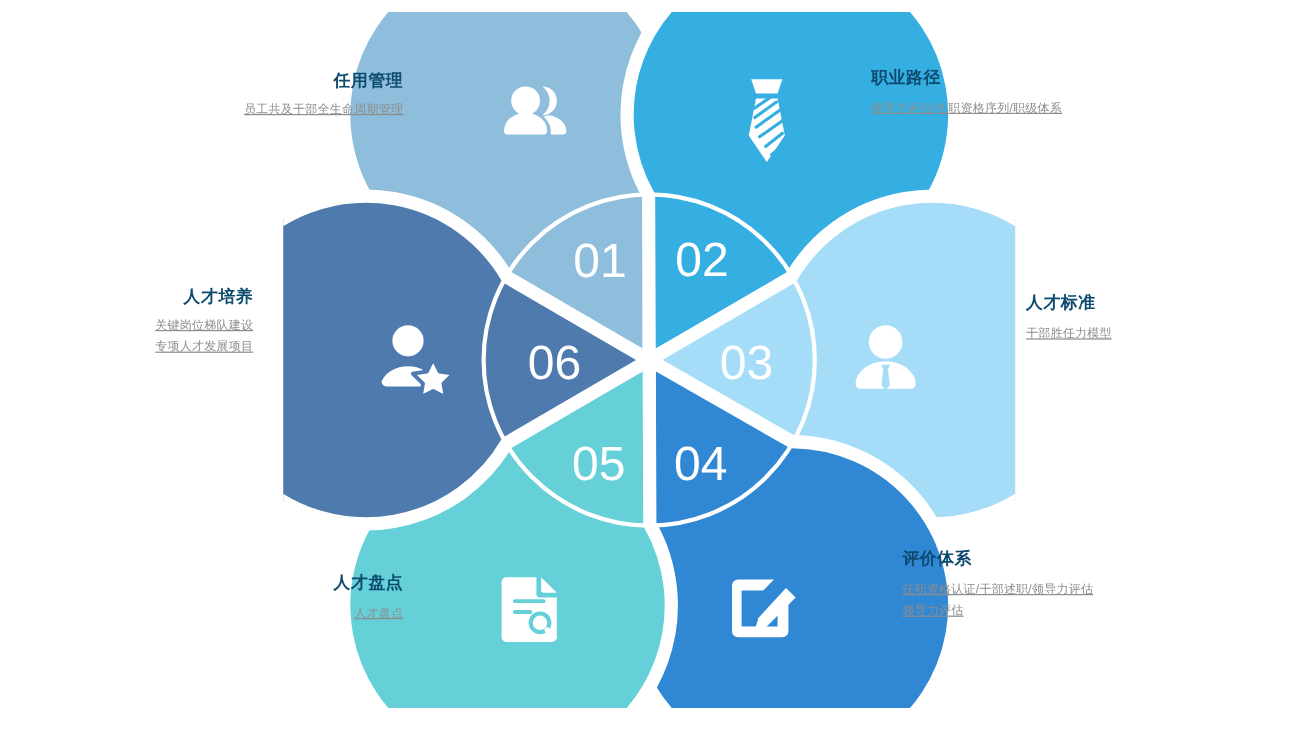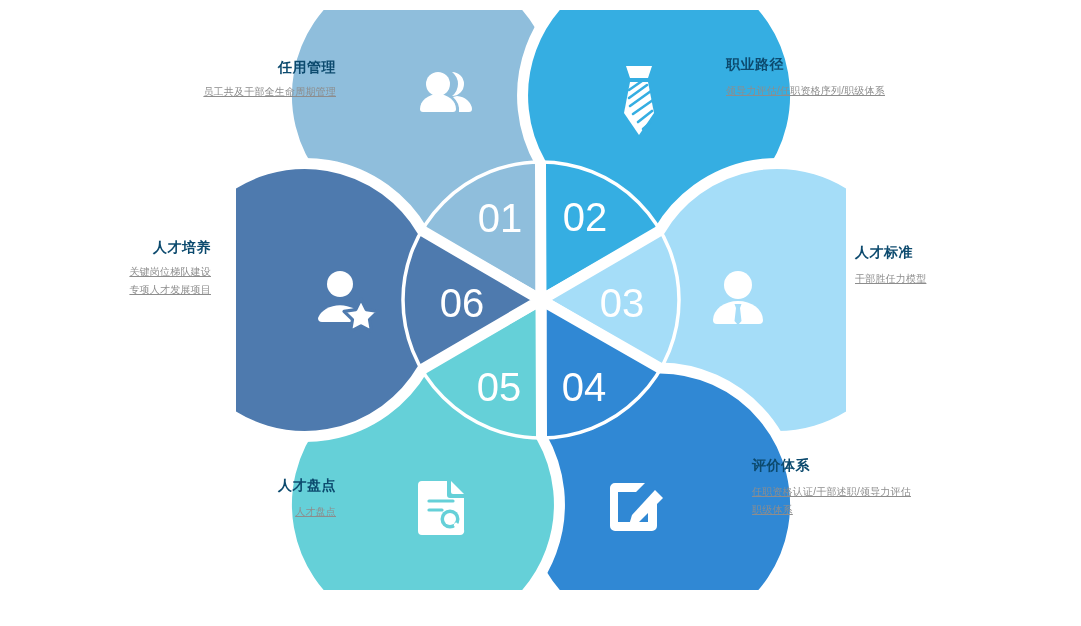--- a/index.html
+++ b/index.html
@@ -207,16 +207,16 @@
   </div>
 
   <div class="label-block align-right" id="lbl-05">
     <div class="label-title">人才盘点</div>
     <div class="label-sub">人才盘点</div>
   </div>
 
   <div class="label-block align-left" id="lbl-04">
     <div class="label-title">评价体系</div>
     <div class="label-sub">任职资格认证/干部述职/领导力评估</div>
-    <div class="label-sub">职级体系</div>
+    <div class="label-sub">领导力评估</div>
   </div>
 
 </div>
 
 </body></html>

